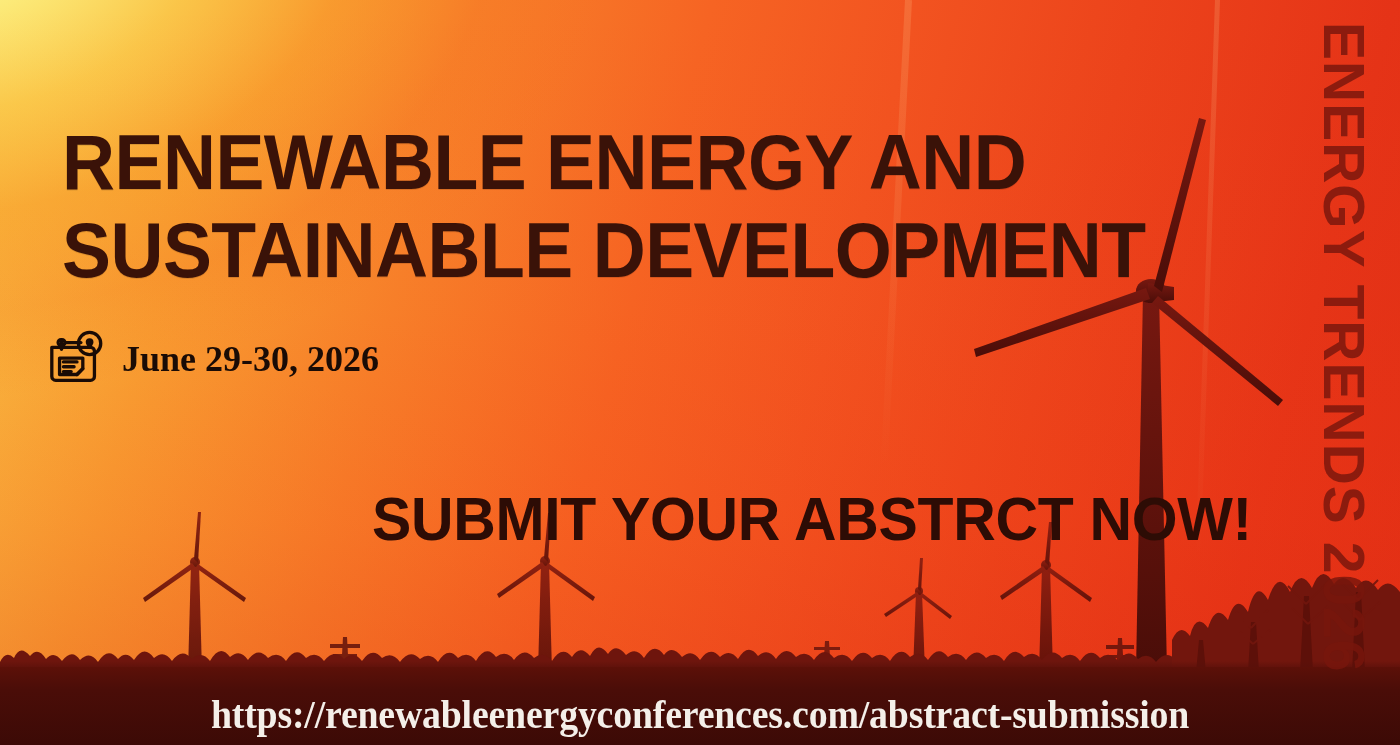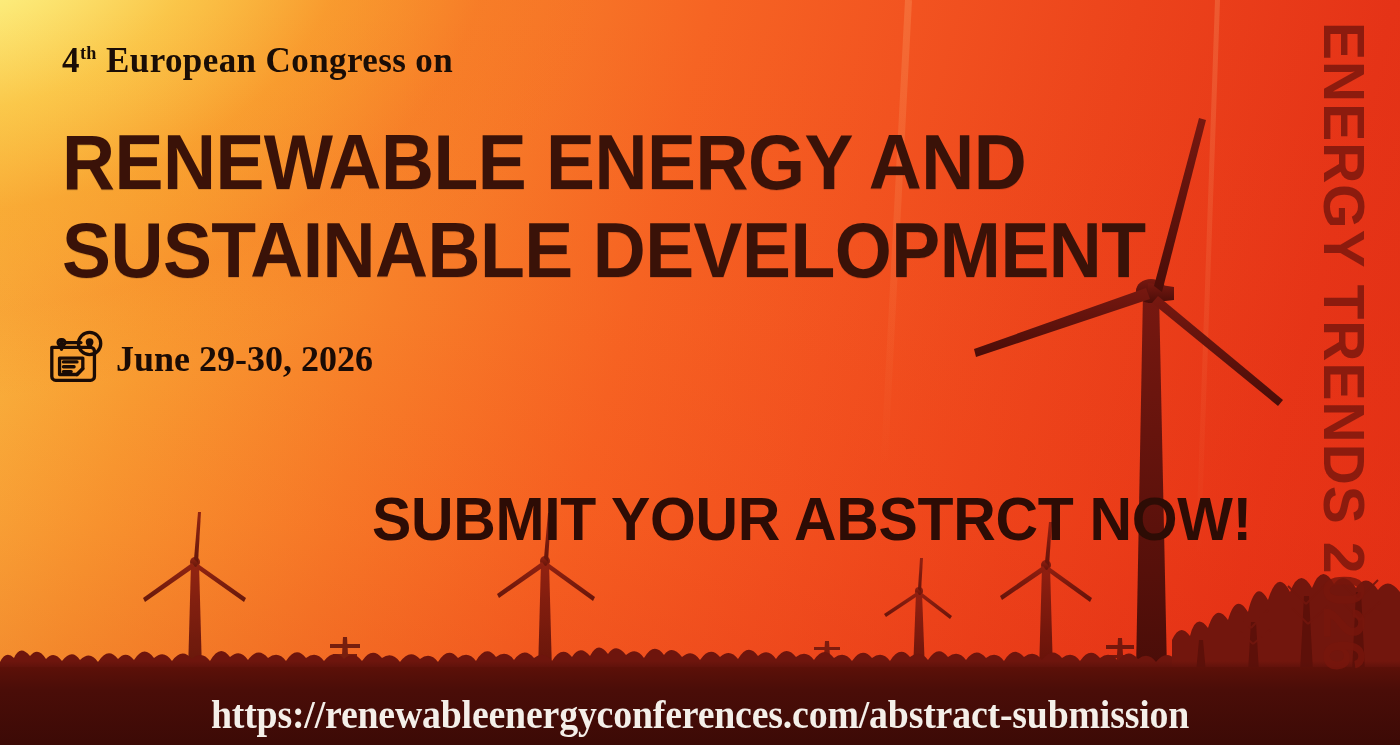--- a/index.html
+++ b/index.html
@@ -103,21 +103,21 @@
     transform:scaleX(0.94);
     transform-origin:left center;
     text-shadow:0 1px 0 rgba(0,0,0,0.12);
   }
   .title.l1 { top:117px; font-size:78px; }
   .title.l2 { top:205px; font-size:78px; }
 
   
   .meta {
     position:absolute; left:46px; top:328px;
-    display:flex; align-items:center; gap:8px;
+    display:flex; align-items:center; gap:14px;
   }
   .meta-icon { width:62px; height:62px; flex:none; }
   .meta-text {
     font-family:"Liberation Serif", serif;
     font-weight:700;
     font-size:36px;
     line-height:1.18;
     color:#1a0b05;
     white-space:nowrap;
   }
@@ -290,23 +290,20 @@
         <path d="M1358 600 L1340 582 M1358 600 L1378 580 M1360 620 L1344 604 M1360 620 L1380 602"></path>
       </g>
     </g>
   </svg>
 
   <div class="ground-edge"></div>
   <div class="ground"></div>
 
   <div class="content">
 
-    <div class="eyebrow">
-      <span>4</span><sup>th</sup><span> European Congress on</span>
-    </div>
 
     <div class="title l1">RENEWABLE ENERGY AND</div>
     <div class="title l2">SUSTAINABLE DEVELOPMENT</div>
 
     <div class="meta">
       <svg class="meta-icon" viewBox="0 0 64 64" fill="none" stroke="#1a0b05" stroke-width="3.4" stroke-linecap="round" stroke-linejoin="round">
 
         <path d="M6 20 h40 a4 4 0 0 1 4 4 v26 a4 4 0 0 1 -4 4 H10 a4 4 0 0 1 -4 -4 V20 Z"></path>
 
         <path d="M14 31 h24 v11 l-6 6 H14 Z"></path>

